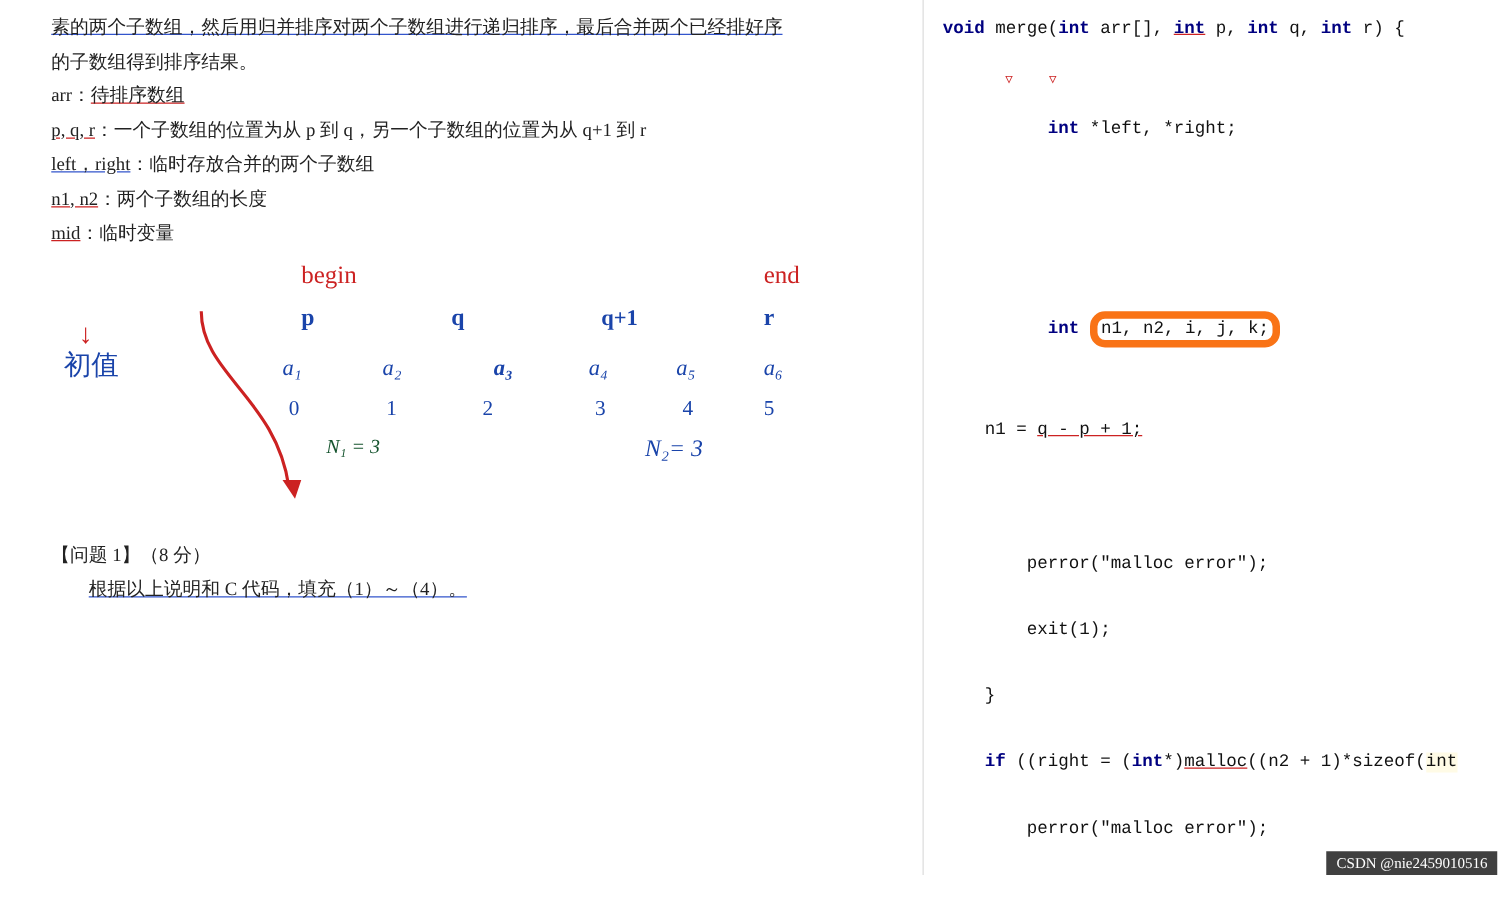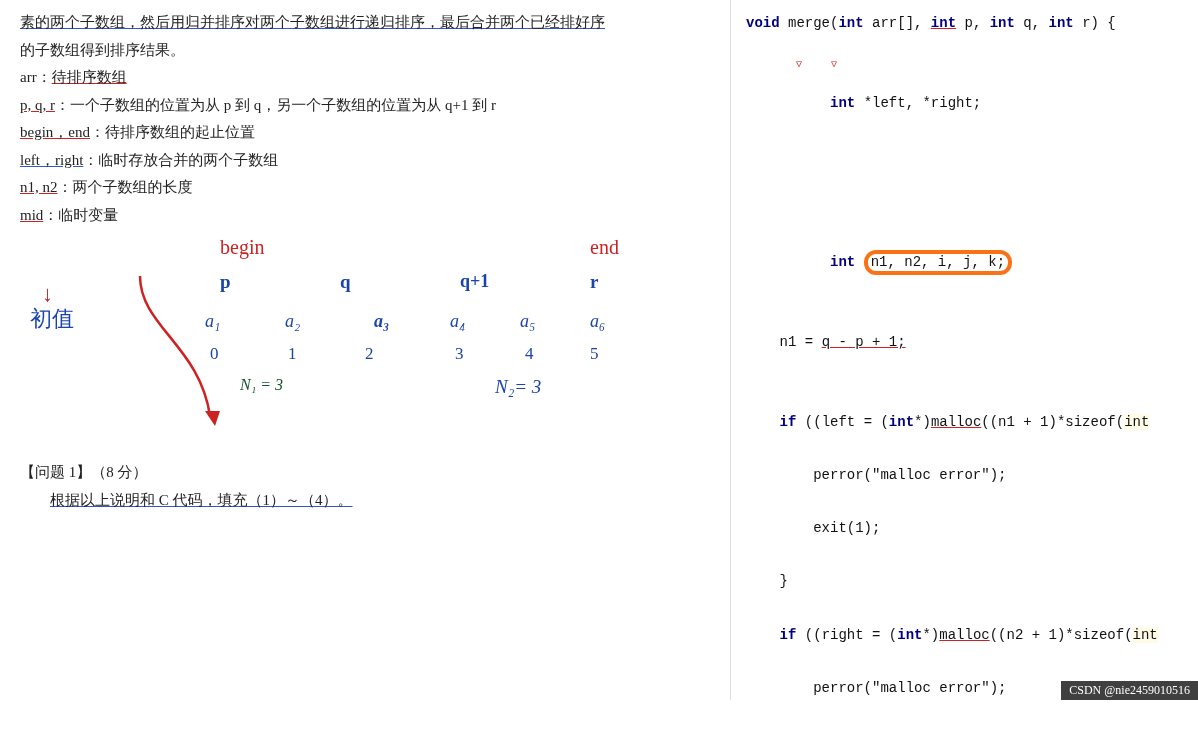--- a/index.html
+++ b/index.html
@@ -13,20 +13,21 @@
       flex-direction: row;
     }
 
     #left-panel {
       width: 730px;
       height: 738px;
       padding: 10px 20px;
       overflow: hidden;
       position: relative;
       background: #fff;
+      margin-left: 21px;
     }
 
     #right-panel {
       width: 468px;
       height: 700px;
       padding: 10px 15px;
       overflow: hidden;
       background: #fff;
       border-left: 1px solid #ddd;
       position: relative;
@@ -63,21 +64,21 @@
     }
 
     .code-line {
       display: block;
       white-space: pre;
     }
 
     .kw { color: #000080; font-weight: bold; }
     .highlight-circle {
       display: inline-block;
-      border: 4px solid #f97316;
+      border: 6px solid #f97316;
       border-radius: 12px;
       padding: 0 3px;
       line-height: 1.2;
     }
     .underline-red-code {
       text-decoration: underline;
       text-decoration-color: #cc2222;
     }
 
     .bottom-bar {
@@ -108,23 +109,20 @@
 
 
   <div class="text-line">
     <span>arr：</span><span class="underline-red">待排序数组</span>
   </div>
 
   <div class="text-line">
     <span class="underline-red">p, q, r</span><span>：一个子数组的位置为从 p 到 q，另一个子数组的位置为从 q+1 到 r</span>
   </div>
 
-  <div class="text-line">
-    <span class="underline-red">begin，end</span><span>：待排序数组的起止位置</span>
-  </div>
 
   <div class="text-line">
     <span class="underline-blue">left，right</span><span>：临时存放合并的两个子数组</span>
   </div>
 
   <div class="text-line">
     <span class="underline-red">n1, n2</span><span>：两个子数组的长度</span>
   </div>
 
 
@@ -198,21 +196,20 @@
 
     <span class="code-line">&nbsp;</span>
 
     <span class="code-line">&nbsp;&nbsp;&nbsp;&nbsp;n1 = <span style="text-decoration:underline;text-decoration-color:#cc2222;">q - p + 1;</span></span>
 
     <span class="code-line">&nbsp;</span>
 
 
     <span class="code-line">&nbsp;</span>
 
-    <span class="code-line">&nbsp;&nbsp;&nbsp;&nbsp;<span class="kw">if</span> ((left = (<span class="kw">int</span>*)<span style="text-decoration:underline;text-decoration-color:#cc2222;">malloc</span>((n1 + 1)*sizeof(<span class="int-highlight">int</span></span>
 
     <span class="code-line">&nbsp;</span>
 
     <span class="code-line">&nbsp;&nbsp;&nbsp;&nbsp;&nbsp;&nbsp;&nbsp;&nbsp;perror("malloc error");</span>
 
     <span class="code-line">&nbsp;</span>
 
     <span class="code-line">&nbsp;&nbsp;&nbsp;&nbsp;&nbsp;&nbsp;&nbsp;&nbsp;exit(1);</span>
 
     <span class="code-line">&nbsp;</span>

